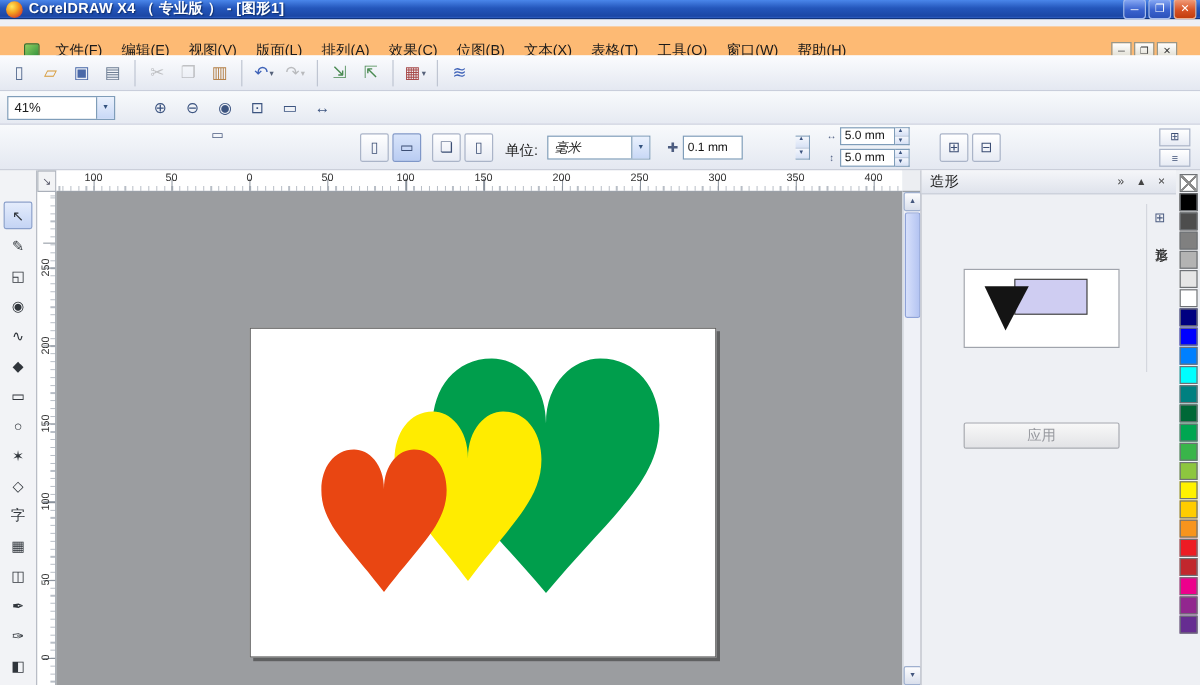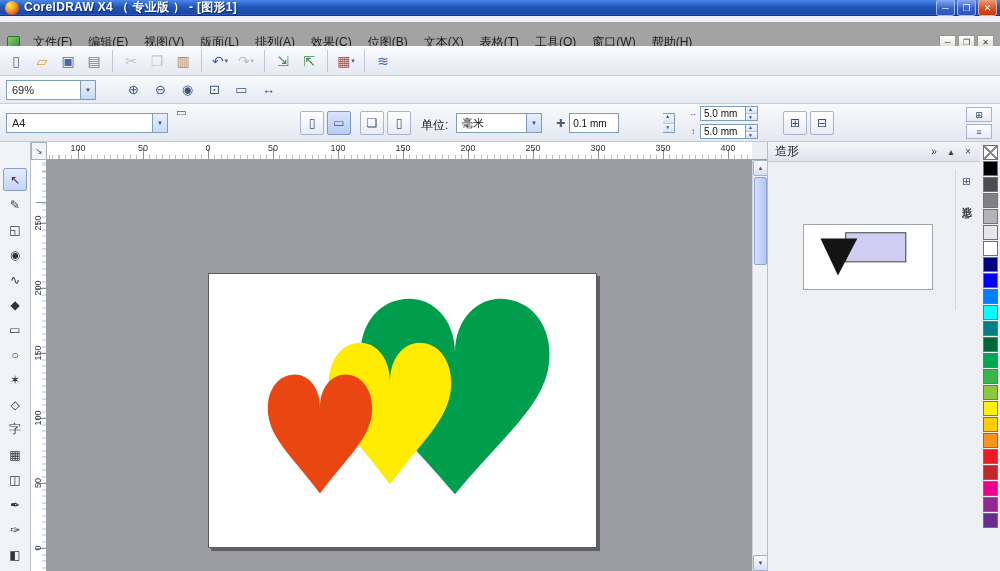--- a/index.html
+++ b/index.html
@@ -14,22 +14,22 @@
   .app-icon { width:14px; height:14px; border-radius:50%;
     background:radial-gradient(circle at 35% 32%, #ffe95e, #f39c1f 42%, #d8442a 78%, #8a1d12); margin:0 5px 0 2px; flex:0 0 auto; }
   .title-text { color:#fff; font-weight:bold; font-size:12px; text-shadow:1px 1px 1px #10306e; letter-spacing:.3px; white-space:nowrap; }
   .win-controls { margin-left:auto; display:flex; gap:2px; }
   .winbtn { width:19px; height:17px; border-radius:3px; border:1px solid #a8bdec;
     background:linear-gradient(#86a8f4,#3b63cf 55%,#2c52ba); color:#fff; font-size:9px;
     display:flex; align-items:center; justify-content:center; }
   .winbtn.close { background:linear-gradient(#f09a77,#d85426 55%,#c23d0e); border-color:#eab396; }
 
   
-  .menubar { position:absolute; left:0; top:22px; width:1000px; height:41px; background:#a3a3a3;
-    border-bottom:1px solid #cfd2c8; display:flex; align-items:center; padding:0 2px; }
+  .menubar { position:absolute; left:0; top:22px; width:1000px; height:41px; background:#fdba74;
+    border-bottom:1px solid #cfd2c8; display:flex; align-items:center; padding:0 15px; }
   .doc-icon { width:13px; height:13px; margin:0 5px; background:linear-gradient(135deg,#8fd061,#2f8f3c);
     border:1px solid #2f6f2f; border-radius:2px; flex:0 0 auto; }
   .menu-item { padding:2px 8px; white-space:nowrap; }
   .doc-controls { margin-left:auto; display:flex; gap:2px; margin-right:4px; }
   .docbtn { width:17px; height:15px; border:1px solid #97978a; background:linear-gradient(#ffffff,#dcd9cc);
     font-size:8px; display:flex; align-items:center; justify-content:center; color:#333; }
 
   
   .toolbar { position:absolute; left:0; top:46px; width:1000px; height:30px;
     background:linear-gradient(#fbfcfe,#e4e8f1); border-bottom:1px solid #c9cedb;
@@ -51,21 +51,21 @@
   .zoom-combo { width:90px; }
   .zoom-buttons { display:flex; margin-left:26px; gap:4px; }
   .zbtn { width:23px; height:22px; display:flex; align-items:center; justify-content:center;
     font-size:13px; color:#3c5480; border-radius:2px; }
 
   
   .propbar { position:absolute; left:0; top:104px; width:1000px; height:38px;
     background:linear-gradient(#f8fafc,#e4e8f1); border-bottom:1px solid #c2c8d4; }
   .pb { position:absolute; }
   .paper-combo { left:6px; top:9px; width:162px; }
-  .units-combo { left:456px; top:9px; width:86px; }
+  .units-combo { left:456px; top:9px; width:86px;font-style:italic; }
   .units-label { left:421px; top:13px; font-size:12px; }
   .pbtn { width:24px; height:24px; border:1px solid #aab4c8; border-radius:2px;
     background:linear-gradient(#ffffff,#e7ebf4); display:flex; align-items:center; justify-content:center;
     color:#3c4e74; font-size:12px; }
   .pbtn.active { background:linear-gradient(#d8e4fa,#b9ccf2); border-color:#7f97c8; }
   .btnrow { display:flex; gap:3px; }
   .spin { display:flex; height:15px; }
   .spin input { width:60px; height:15px; border:1px solid #7f9db9; font-size:10px; padding:0 3px;
     font-family:inherit; background:#fff; color:#111; }
   .spin.h20, .spin.h20 input { height:20px;gap:44px; }
@@ -245,38 +245,34 @@
         <span class="dd">▾</span>
       </span>
       <span class="tsep"></span>
       <span class="tbtn">
         <span class="glyph" style="color: rgb(62, 98, 184);">≋</span>
       </span>
     </div>
 
   <div class="zoombar">
     <span class="combo zoom-combo">
-      <span class="val">69%</span>
+      <span class="val">41%</span>
       <span class="carrow"></span>
     </span>
     <span class="zoom-buttons">
         <span class="zbtn">⊕</span>
         <span class="zbtn">⊖</span>
         <span class="zbtn">◉</span>
         <span class="zbtn">⊡</span>
         <span class="zbtn">▭</span>
         <span class="zbtn">↔</span>
       </span>
   </div>
 
   <div class="propbar">
-    <span class="combo pb paper-combo">
-      <span class="val">A4</span>
-      <span class="carrow"></span>
-    </span>
 
     <span class="pb size-stack">
       <span class="mini-icon">▭</span>
     </span>
 
     <span class="pb btnrow" style="left:300px; top:7px;">
       <span class="pbtn">▯</span>
       <span class="pbtn active">▭</span>
     </span>
 
@@ -414,20 +410,21 @@
     </div>
     <div class="docker-body">
 
       <div class="preview">
         <svg viewBox="0 0 130 66">
           <rect x="42" y="8" width="62" height="30" stroke="#3c3c3c" stroke-width="1" fill="#cfcdf2"></rect>
           <polygon points="16,14 54,14 34,52" fill="#141414"></polygon>
         </svg>
       </div>
 
+      <div class="apply-btn">应用</div>
 
       <div class="tabstrip">
         <span class="ticon">⊞</span>
         <span class="tlabel">造形</span>
         <span class="tclose">×</span>
       </div>
     </div>
   </div>
 
   <div class="palette">

